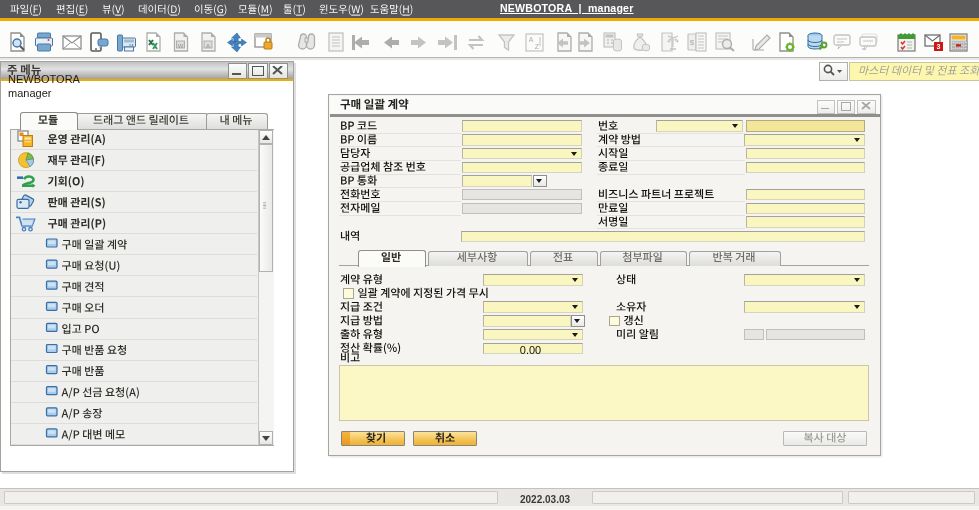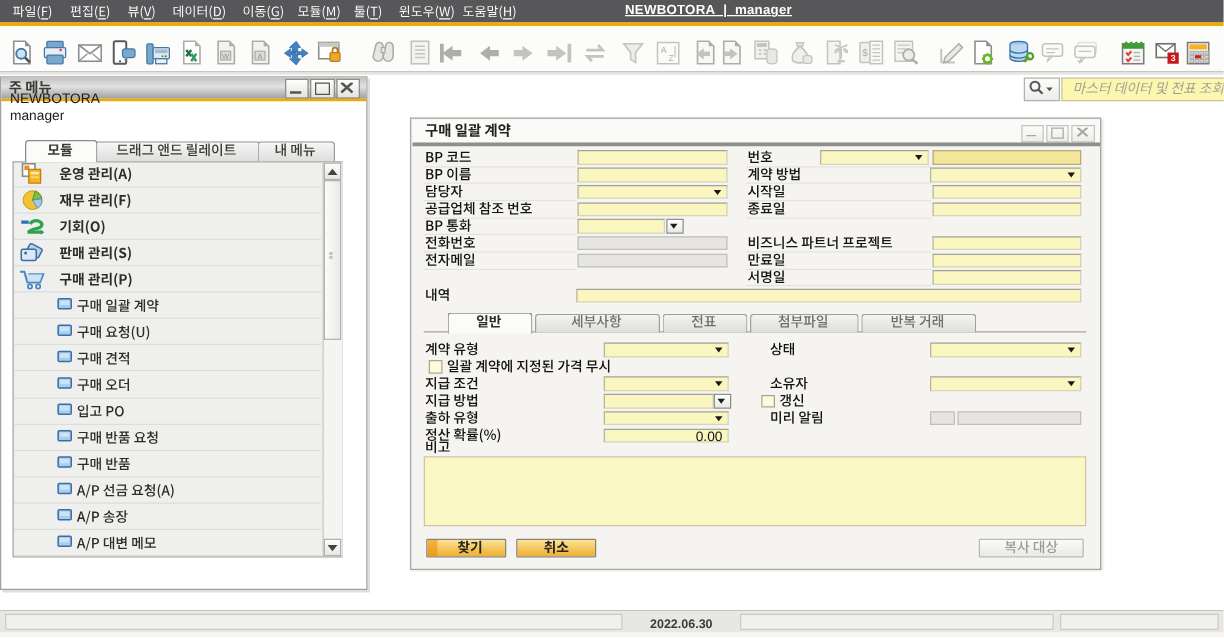--- a/index.html
+++ b/index.html
@@ -390,34 +390,34 @@
 <div style="position:absolute;left:853.5px;top:305.4px;width:0;height:0;border-left:3.8px solid transparent;border-right:3.8px solid transparent;border-top:4.6px solid #1a1a1a"></div>
 <div style="left:483px;top:315.1px;width:87.5px;height:11.6px;background:#faf6c0;border-top:1px solid #a2a29c;border-left:1px solid #b7b5a2;border-right:1px solid #d2d0bc;border-bottom:1px solid #d6d4c0;box-sizing:border-box"></div>
 <div style="left:571px;top:314.90000000000003px;width:13.5px;height:12px;background:linear-gradient(#fefefc,#e8e8e6);border:1px solid #8f8f8d;box-sizing:border-box"></div>
 <div style="position:absolute;left:574.2px;top:318.90000000000003px;width:0;height:0;border-left:3.8px solid transparent;border-right:3.8px solid transparent;border-top:4.6px solid #1a1a1a"></div>
 <div style="left:609px;top:315.6px;width:10.5px;height:10.5px;background:#fdfbda;border:1px solid #a9a698;box-sizing:border-box"></div>
 <div style="left:483px;top:328.8px;width:100px;height:11.6px;background:#faf6c0;border-top:1px solid #a2a29c;border-left:1px solid #b7b5a2;border-right:1px solid #d2d0bc;border-bottom:1px solid #d6d4c0;box-sizing:border-box"></div>
 <div style="position:absolute;left:572px;top:332.8px;width:0;height:0;border-left:3.8px solid transparent;border-right:3.8px solid transparent;border-top:4.6px solid #1a1a1a"></div>
 <div style="left:744px;top:328.8px;width:19.5px;height:11.6px;background:#e6e5e2;border:1px solid #c0bfbc;box-sizing:border-box"></div>
 <div style="left:766px;top:328.8px;width:99px;height:11.6px;background:#e6e5e2;border:1px solid #c0bfbc;box-sizing:border-box"></div>
 <div style="left:483px;top:342.5px;width:100px;height:11.6px;background:#faf6c0;border-top:1px solid #a2a29c;border-left:1px solid #b7b5a2;border-right:1px solid #d2d0bc;border-bottom:1px solid #d6d4c0;box-sizing:border-box"></div>
-<div style="position:absolute;left:483px;top:343.7px;width:95px;text-align:right;font:11px 'Liberation Sans',sans-serif;color:#111">0.00</div>
+<div style="position:absolute;left:483px;top:343.7px;width:95px;text-align:center;font:11px 'Liberation Sans',sans-serif;color:#111">0.00</div>
 <div style="left:339px;top:365.3px;width:529.5px;height:55.8px;background:#fbf8c6;border:1px solid #c9c6ac;box-sizing:border-box"></div>
 <div style="left:341px;top:431px;width:64px;height:14.5px;background:linear-gradient(#fce29a,#f1bb45 75%,#eeb43c);border:1px solid #8a8578;box-sizing:border-box;border-radius:1px"></div>
 <div style="left:342px;top:432px;width:8px;height:12.5px;background:linear-gradient(#f5b440,#e8991f)"></div>
 <div style="left:413px;top:431px;width:64px;height:14.5px;background:linear-gradient(#fce29a,#f1bb45 75%,#eeb43c);border:1px solid #8a8578;box-sizing:border-box;border-radius:1px"></div>
 <div style="left:783px;top:431px;width:84px;height:14.5px;background:linear-gradient(#fafaf8,#e9e9e7);border:1px solid #b9b9b7;box-sizing:border-box;border-radius:1px"></div>
 <div style="left:0px;top:487.5px;width:979px;height:1.5px;background:#c2c2be"></div>
 <div style="left:0px;top:489px;width:979px;height:17px;background:#e8e7e3"></div>
 <div style="left:0px;top:506px;width:979px;height:4px;background:#f6f5f2"></div>
 <div style="left:4px;top:491px;width:494px;height:13px;background:#f1f0ec;border:1px solid #cbcac6;box-sizing:border-box;border-radius:1px"></div>
 <div style="left:592px;top:491px;width:251px;height:13px;background:#f1f0ec;border:1px solid #cbcac6;box-sizing:border-box;border-radius:1px"></div>
 <div style="left:848px;top:491px;width:127px;height:13px;background:#f1f0ec;border:1px solid #cbcac6;box-sizing:border-box;border-radius:1px"></div>
 <div style="left:502px;top:491px;width:88px;height:13px;background:#e8e7e3"></div>
-<div style="position:absolute;left:520px;top:493.5px;font:bold 10px 'Liberation Sans',sans-serif;color:#3a3a36">2022.06.30</div>
+<div style="position:absolute;left:520px;top:493.5px;font:bold 10px 'Liberation Sans',sans-serif;color:#3a3a36">2022.03.03</div>
 <svg width="979" height="510" viewBox="0 0 979 510" style="position:absolute;left:0;top:0;z-index:50;pointer-events:none">
 <defs>
 <path id="rD30C" d="M49 146C208 146 422 149 611 180L606 241C561 235 514 231 467 228V662H565V730H61V662H158V217L39 216ZM239 662H387V223L239 218ZM662 827V-78H745V396H893V465H745V827Z"></path>
 <path id="rC77C" d="M304 794C169 794 70 711 70 593C70 475 169 393 304 393C439 393 537 475 537 593C537 711 439 794 304 794ZM304 725C392 725 457 671 457 593C457 515 392 461 304 461C216 461 151 515 151 593C151 671 216 725 304 725ZM708 827V364H791V827ZM209 1V-66H822V1H289V100H791V319H206V253H709V162H209Z"></path>
 <path id="r0028" d="M239 -196 295 -171C209 -29 168 141 168 311C168 480 209 649 295 792L239 818C147 668 92 507 92 311C92 114 147 -47 239 -196Z"></path>
 <path id="r0046" d="M101 0H193V329H473V407H193V655H523V733H101Z"></path>
 <path id="r0029" d="M99 -196C191 -47 246 114 246 311C246 507 191 668 99 818L42 792C128 649 171 480 171 311C171 141 128 -29 42 -171Z"></path>
 <path id="rD3B8" d="M560 483V414H711V154H794V827H711V655H560V587H711V483ZM62 290C208 290 412 293 585 320L581 382C543 378 504 374 463 371V686H553V754H77V686H166V361L52 360ZM247 686H383V366L247 362ZM215 209V-58H818V10H298V209Z"></path>
 <path id="rC9D1" d="M708 827V337H791V827ZM209 293V-66H791V293H709V185H290V293ZM290 119H709V2H290ZM84 767V700H291V679C291 556 197 444 61 401L103 335C211 372 295 450 334 549C375 456 458 384 563 351L604 416C470 457 375 562 375 679V700H579V767Z"></path>
 <path id="r0045" d="M101 0H534V79H193V346H471V425H193V655H523V733H101Z"></path>

